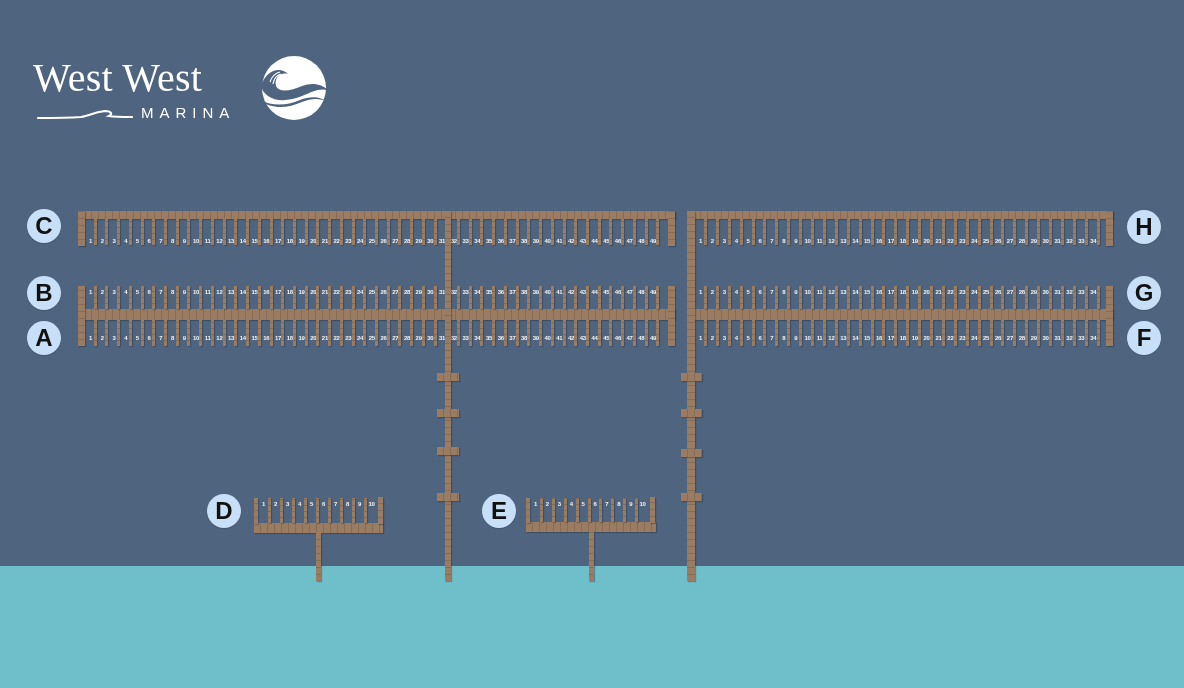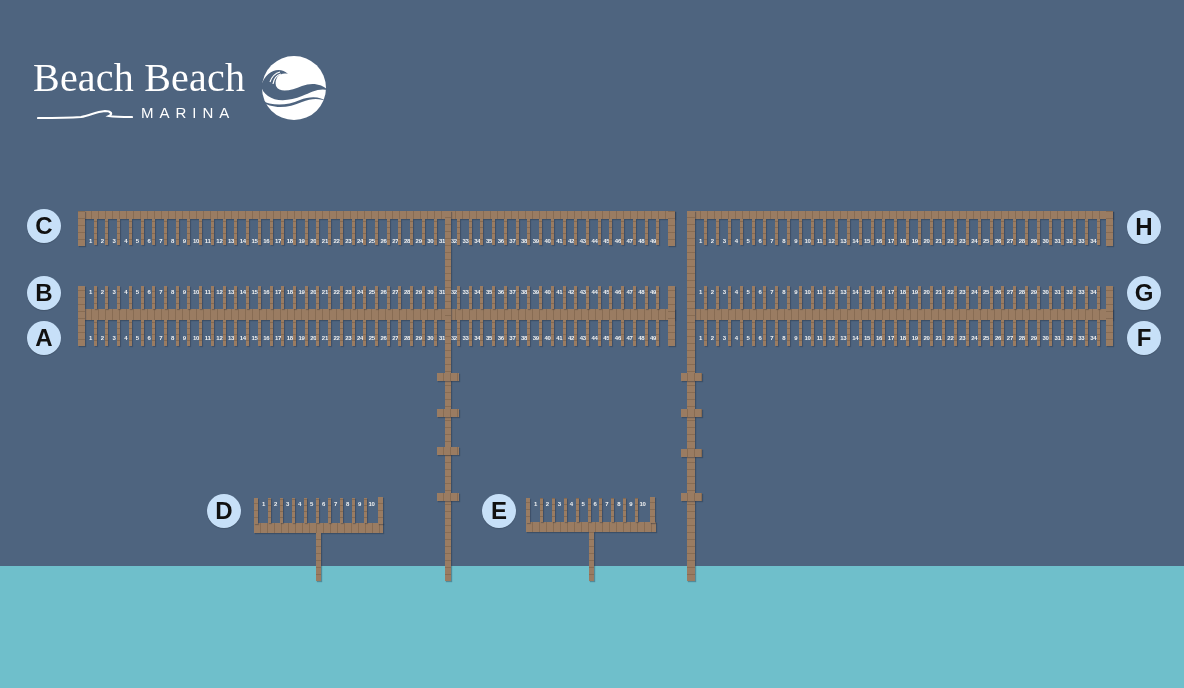--- a/index.html
+++ b/index.html
@@ -46,21 +46,21 @@
     box-shadow: 0 1px 1px rgba(0,0,0,0.15);
   }
   .layer { position:absolute; left:0; top:0; width:1184px; height:688px; }
 </style>
 </head>
 <body>
 
 <div class="water"></div>
 
 <div class="logo">
-  <div class="logo-title">Beach Beach</div>
+  <div class="logo-title">West West</div>
   <svg class="logo-wave-line" width="96" height="14" viewBox="0 0 96 14">
     <path d="M1 10 C 18 10, 30 10, 44 9 C 52 8, 58 4, 68 3 C 74 3, 76 6, 72 8 C 78 9, 86 9, 95 9" stroke="#fff" stroke-width="2.2" fill="none" stroke-linecap="round"></path>
   </svg>
   <div class="logo-sub">MARINA</div>
   <svg class="logo-mark" width="72" height="64" viewBox="0 0 72 64">
     <circle cx="36" cy="32" r="32" fill="#fff"></circle>
     <path d="M3 30 C 8 14, 22 10, 30 18 C 22 16, 16 22, 18 30 C 22 38, 34 34, 44 30 C 54 26, 64 28, 70 34 C 60 32, 54 36, 44 40 C 32 45, 18 46, 10 40 C 6 37, 4 34, 3 30 Z" fill="#4e647f"></path>
     <path d="M12 26 C 14 20, 18 17, 22 16" stroke="#fff" stroke-width="1.2" fill="none"></path>
     <path d="M15 28 C 16 22, 19 19, 23 18" stroke="#fff" stroke-width="1.2" fill="none"></path>
     <path d="M2 44 C 14 54, 30 52, 44 46 C 54 42, 62 42, 70 46 C 62 40, 52 40, 42 44 C 28 50, 14 50, 2 44 Z" fill="#4e647f"></path>

